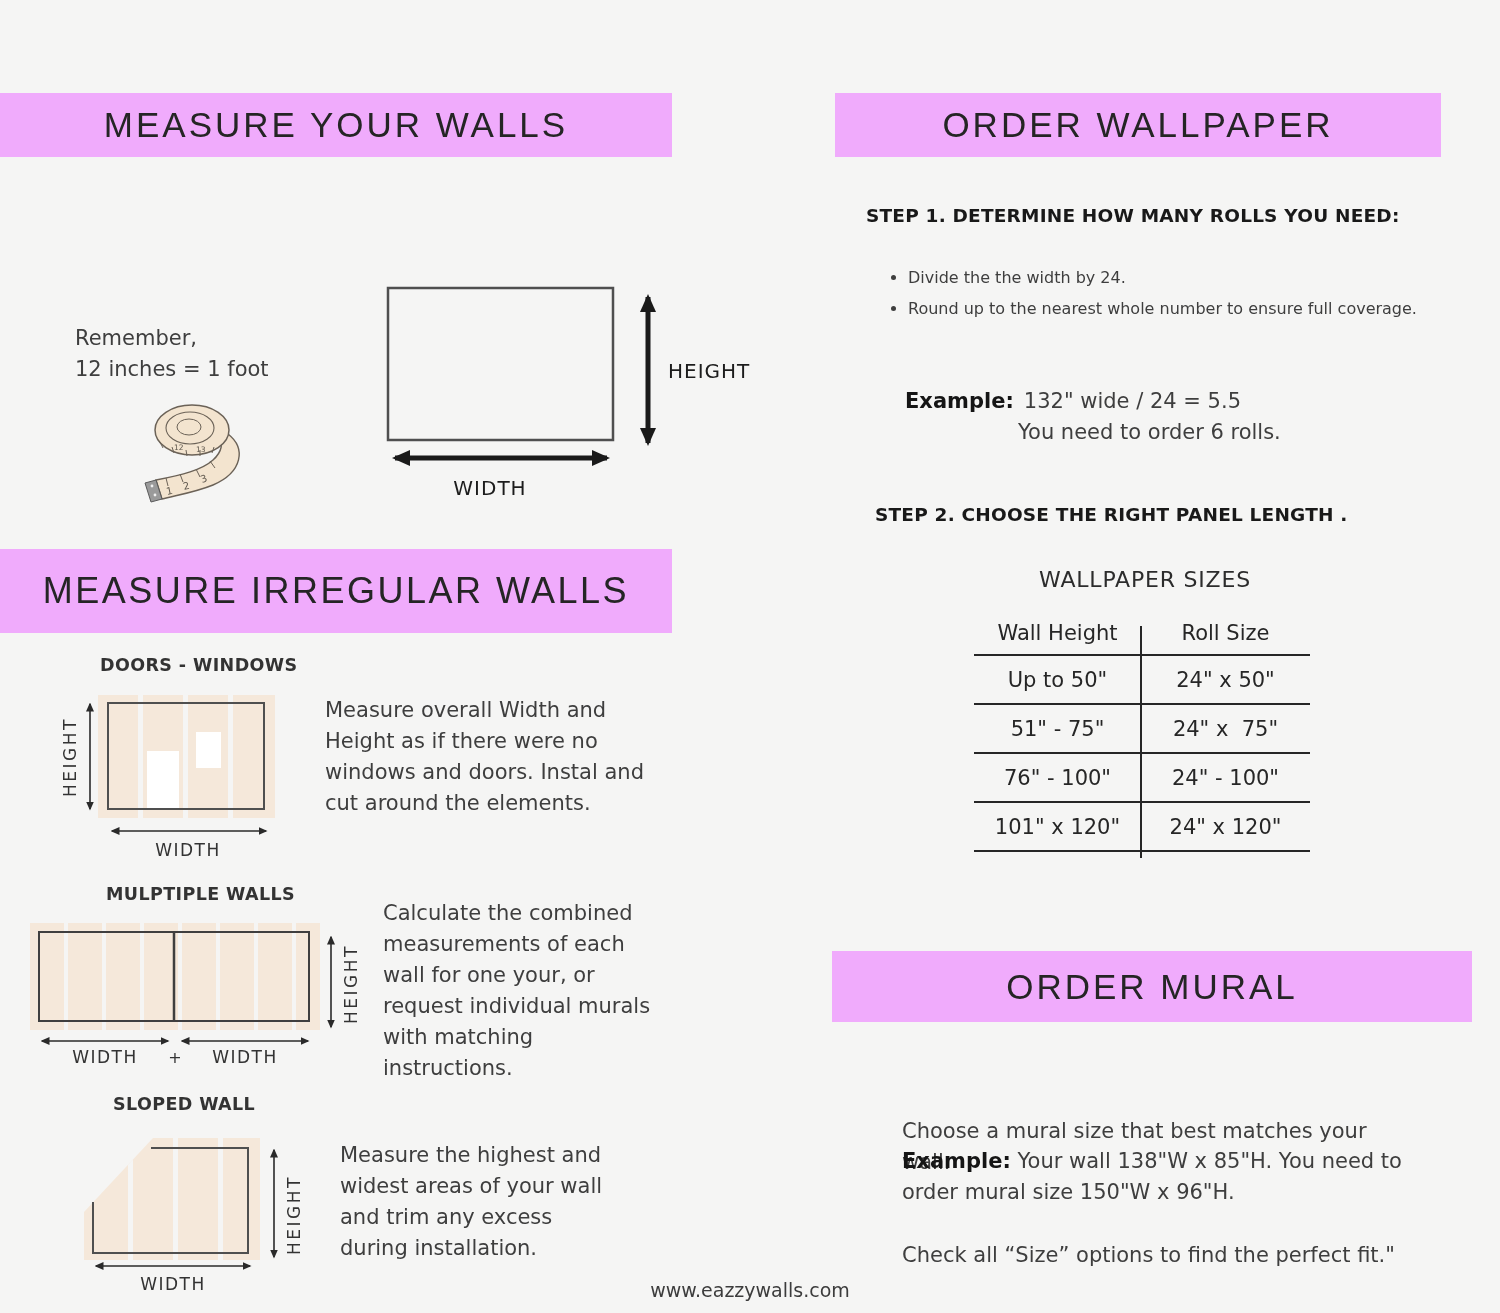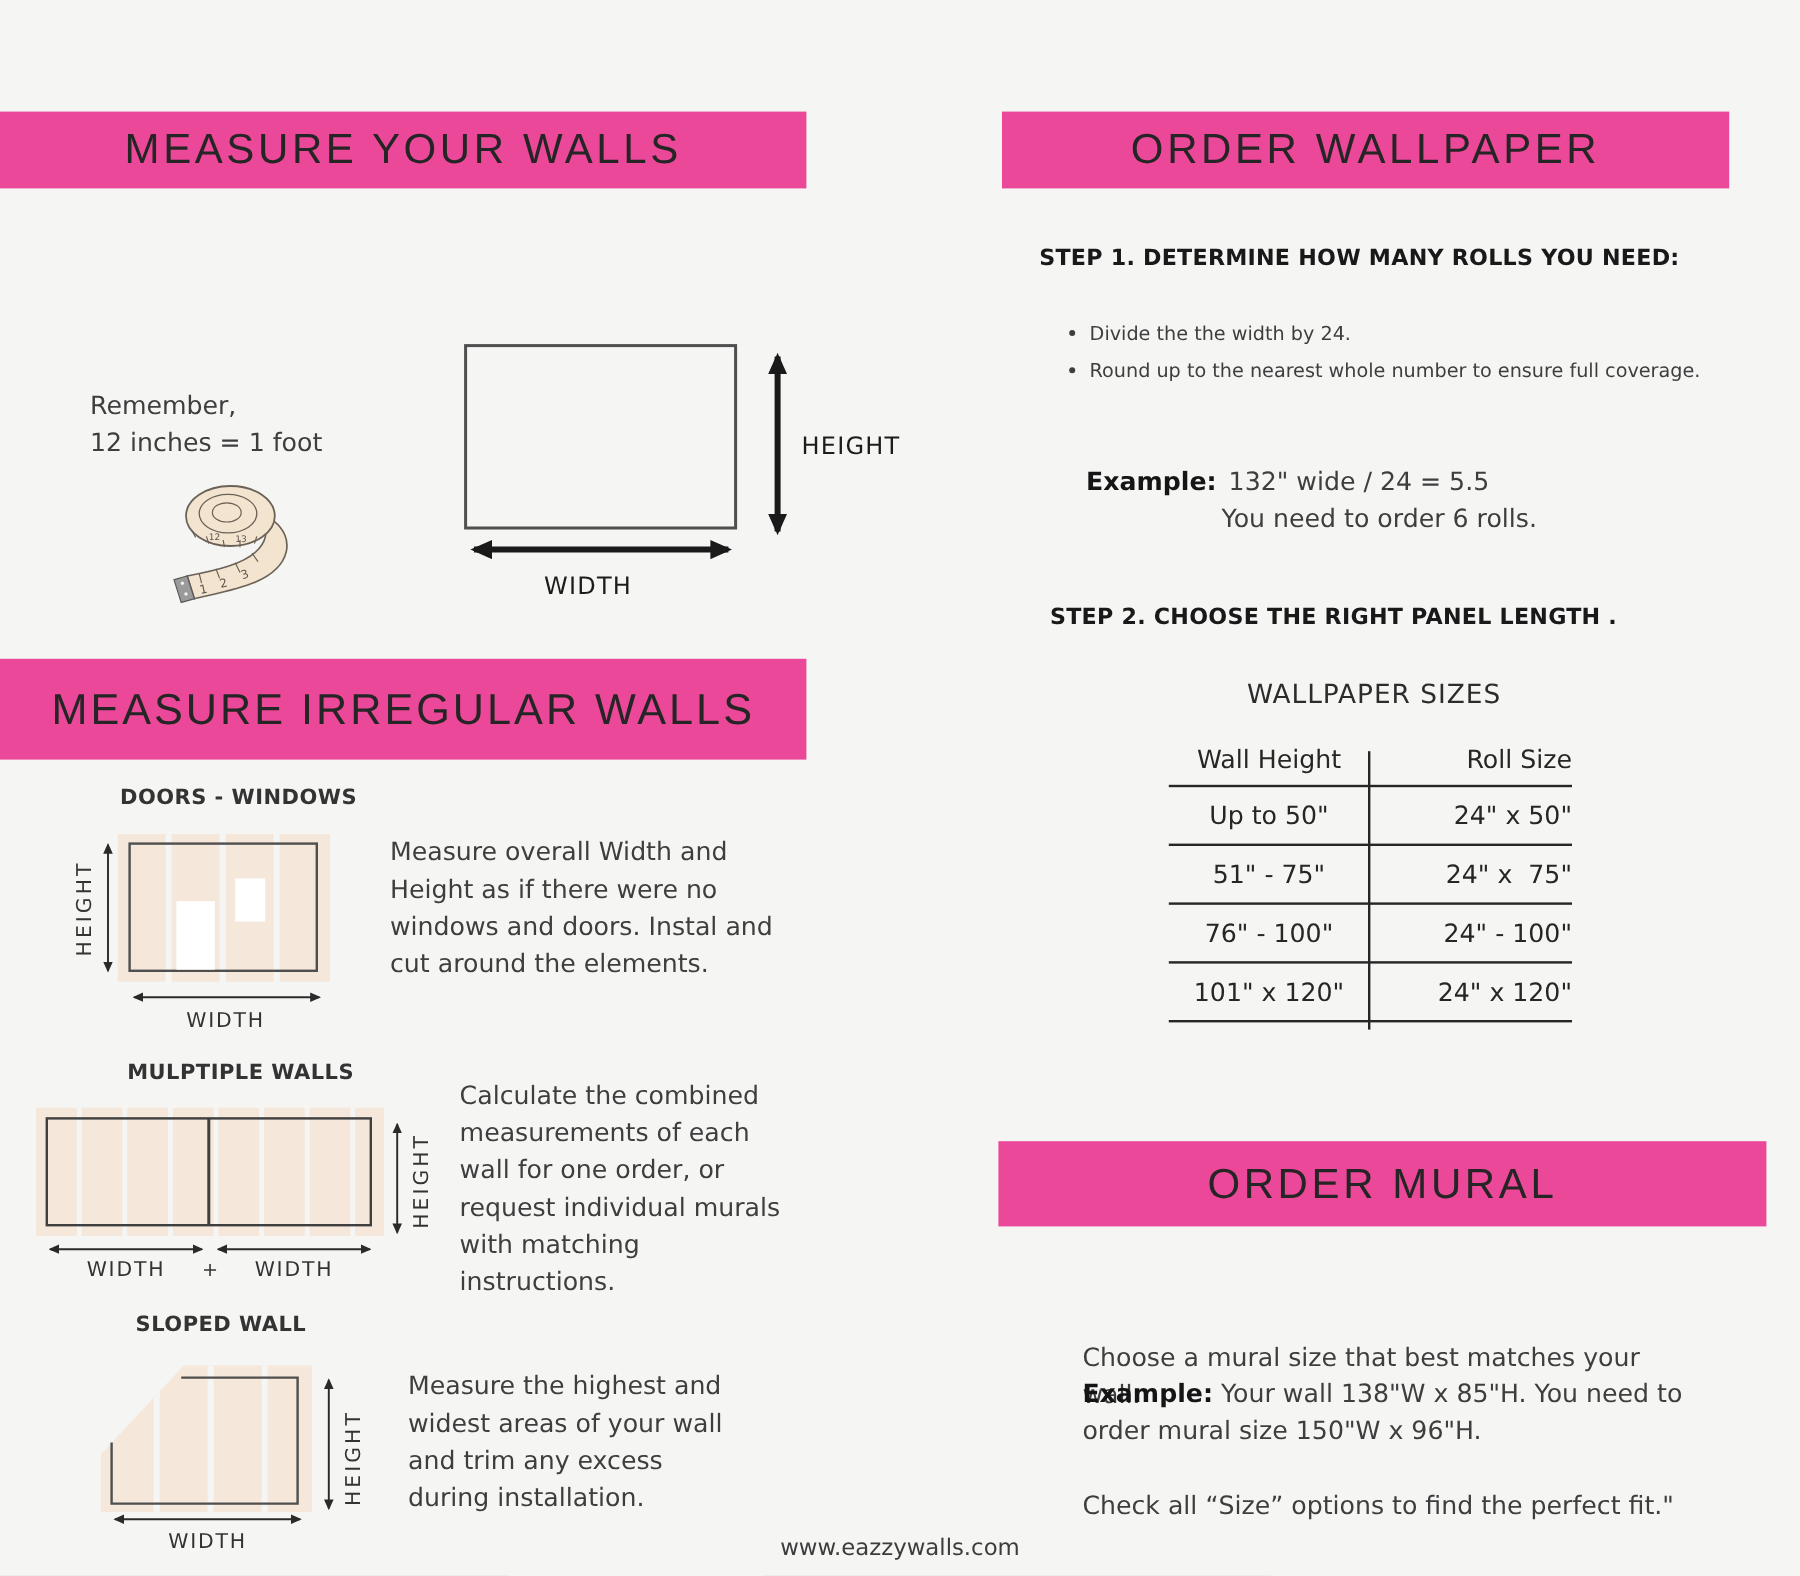--- a/index.html
+++ b/index.html
@@ -2,42 +2,42 @@
 <html><head>
 <meta charset="utf-8">
 <style>
   html,body{margin:0;padding:0;background:#e8e8e8;}
   .canvas{
     position:relative;width:1500px;height:1313px;margin:0 auto;
     background:#f5f5f4;overflow:hidden;
     font-family:"DejaVu Sans",sans-serif;color:#3e3e3e;
   }
   .banner{
-    position:absolute;background:#ec4899;
+    position:absolute;background:#f0abfc;
     display:flex;align-items:center;justify-content:center;
   }
   .banner .banner-title{
     font-family:"Liberation Sans",sans-serif;font-weight:400;
     font-size:35px;letter-spacing:3px;color:#252525;white-space:nowrap;
   }
   .abs{position:absolute;}
   .body-text{font-size:21px;line-height:31px;color:#3e3e3e;}
   .justified{text-align:justify;}
   .mini-head{font-size:17.5px;font-weight:700;color:#333;letter-spacing:.4px;white-space:nowrap;}
   .step-head{font-size:18.5px;font-weight:700;color:#191919;letter-spacing:.2px;white-space:nowrap;}
   .bullets{margin:0;padding:0 0 0 22px;width:516px;}
   .bullets li{font-size:16px;line-height:31px;text-align:justify;color:#3e3e3e;}
   .example-line{font-size:21px;line-height:31px;color:#3e3e3e;}
   .example-line b{color:#151515;margin-right:10px;}
   .indent2{margin-left:113px;}
   .sizes-title{font-size:22px;letter-spacing:.8px;color:#2c2c2c;text-align:center;}
   .wtable{width:336px;font-size:21px;color:#262626;}
   .wtable .trow{display:flex;border-bottom:2px solid #262626;align-items:center;}
   .wtable .c1{width:167px;text-align:center;}
-  .wtable .c2{width:169px;text-align:right;}
+  .wtable .c2{width:169px;text-align:center;}
   .wtable .thead{height:42px;border-bottom:2px solid #262626;display:flex;align-items:center;}
   .wtable .trow{height:47px;}
   .vline{position:absolute;width:2px;background:#262626;}
   .footer-text{font-size:19px;color:#3c3c3c;text-align:center;}
   svg{display:block;}
   svg text{font-family:"DejaVu Sans",sans-serif;}
 </style>
 </head>
 <body>
 
@@ -134,21 +134,21 @@
     <line x1="154" y1="32" x2="154" y2="121" stroke="#3f3f3f" stroke-width="2.5"></line>
     <line x1="311" y1="37" x2="311" y2="127" stroke="#2a2a2a" stroke-width="1.6" marker-start="url(#as2)" marker-end="url(#as2)"></line>
     <text transform="translate(337 124) rotate(-90)" font-size="17" letter-spacing="2.5" fill="#333">HEIGHT</text>
     <line x1="22" y1="141" x2="148" y2="141" stroke="#2a2a2a" stroke-width="1.6" marker-start="url(#as2)" marker-end="url(#as2)"></line>
     <line x1="162" y1="141" x2="288" y2="141" stroke="#2a2a2a" stroke-width="1.6" marker-start="url(#as2)" marker-end="url(#as2)"></line>
     <text x="85" y="163" font-size="17" letter-spacing="1.5" fill="#333" text-anchor="middle">WIDTH</text>
     <text x="155" y="163" font-size="16" fill="#333" text-anchor="middle">+</text>
     <text x="225" y="163" font-size="17" letter-spacing="1.5" fill="#333" text-anchor="middle">WIDTH</text>
   </svg>
 
-  <div class="abs body-text" style="left:383px;top:898px;width:286px;">Calculate the combined measurements of each wall for one order, or request individual murals with matching instructions.</div>
+  <div class="abs body-text" style="left:383px;top:898px;width:286px;">Calculate the combined measurements of each wall for one your, or request individual murals with matching instructions.</div>
 
   <div class="abs mini-head" style="left:113px;top:1094px;">SLOPED WALL</div>
 
   <svg class="abs" style="left:60px;top:1110px;" width="270" height="195" viewBox="0 0 270 195">
     <defs>
       <marker id="as3" markerUnits="userSpaceOnUse" markerWidth="9" markerHeight="8" refX="7.5" refY="4" orient="auto-start-reverse">
         <path d="M0,0 L9,4 L0,8 z" fill="#2a2a2a"></path>
       </marker>
       <clipPath id="pent">
         <polygon points="24,150 24,102 93,28 200,28 200,150"></polygon>

